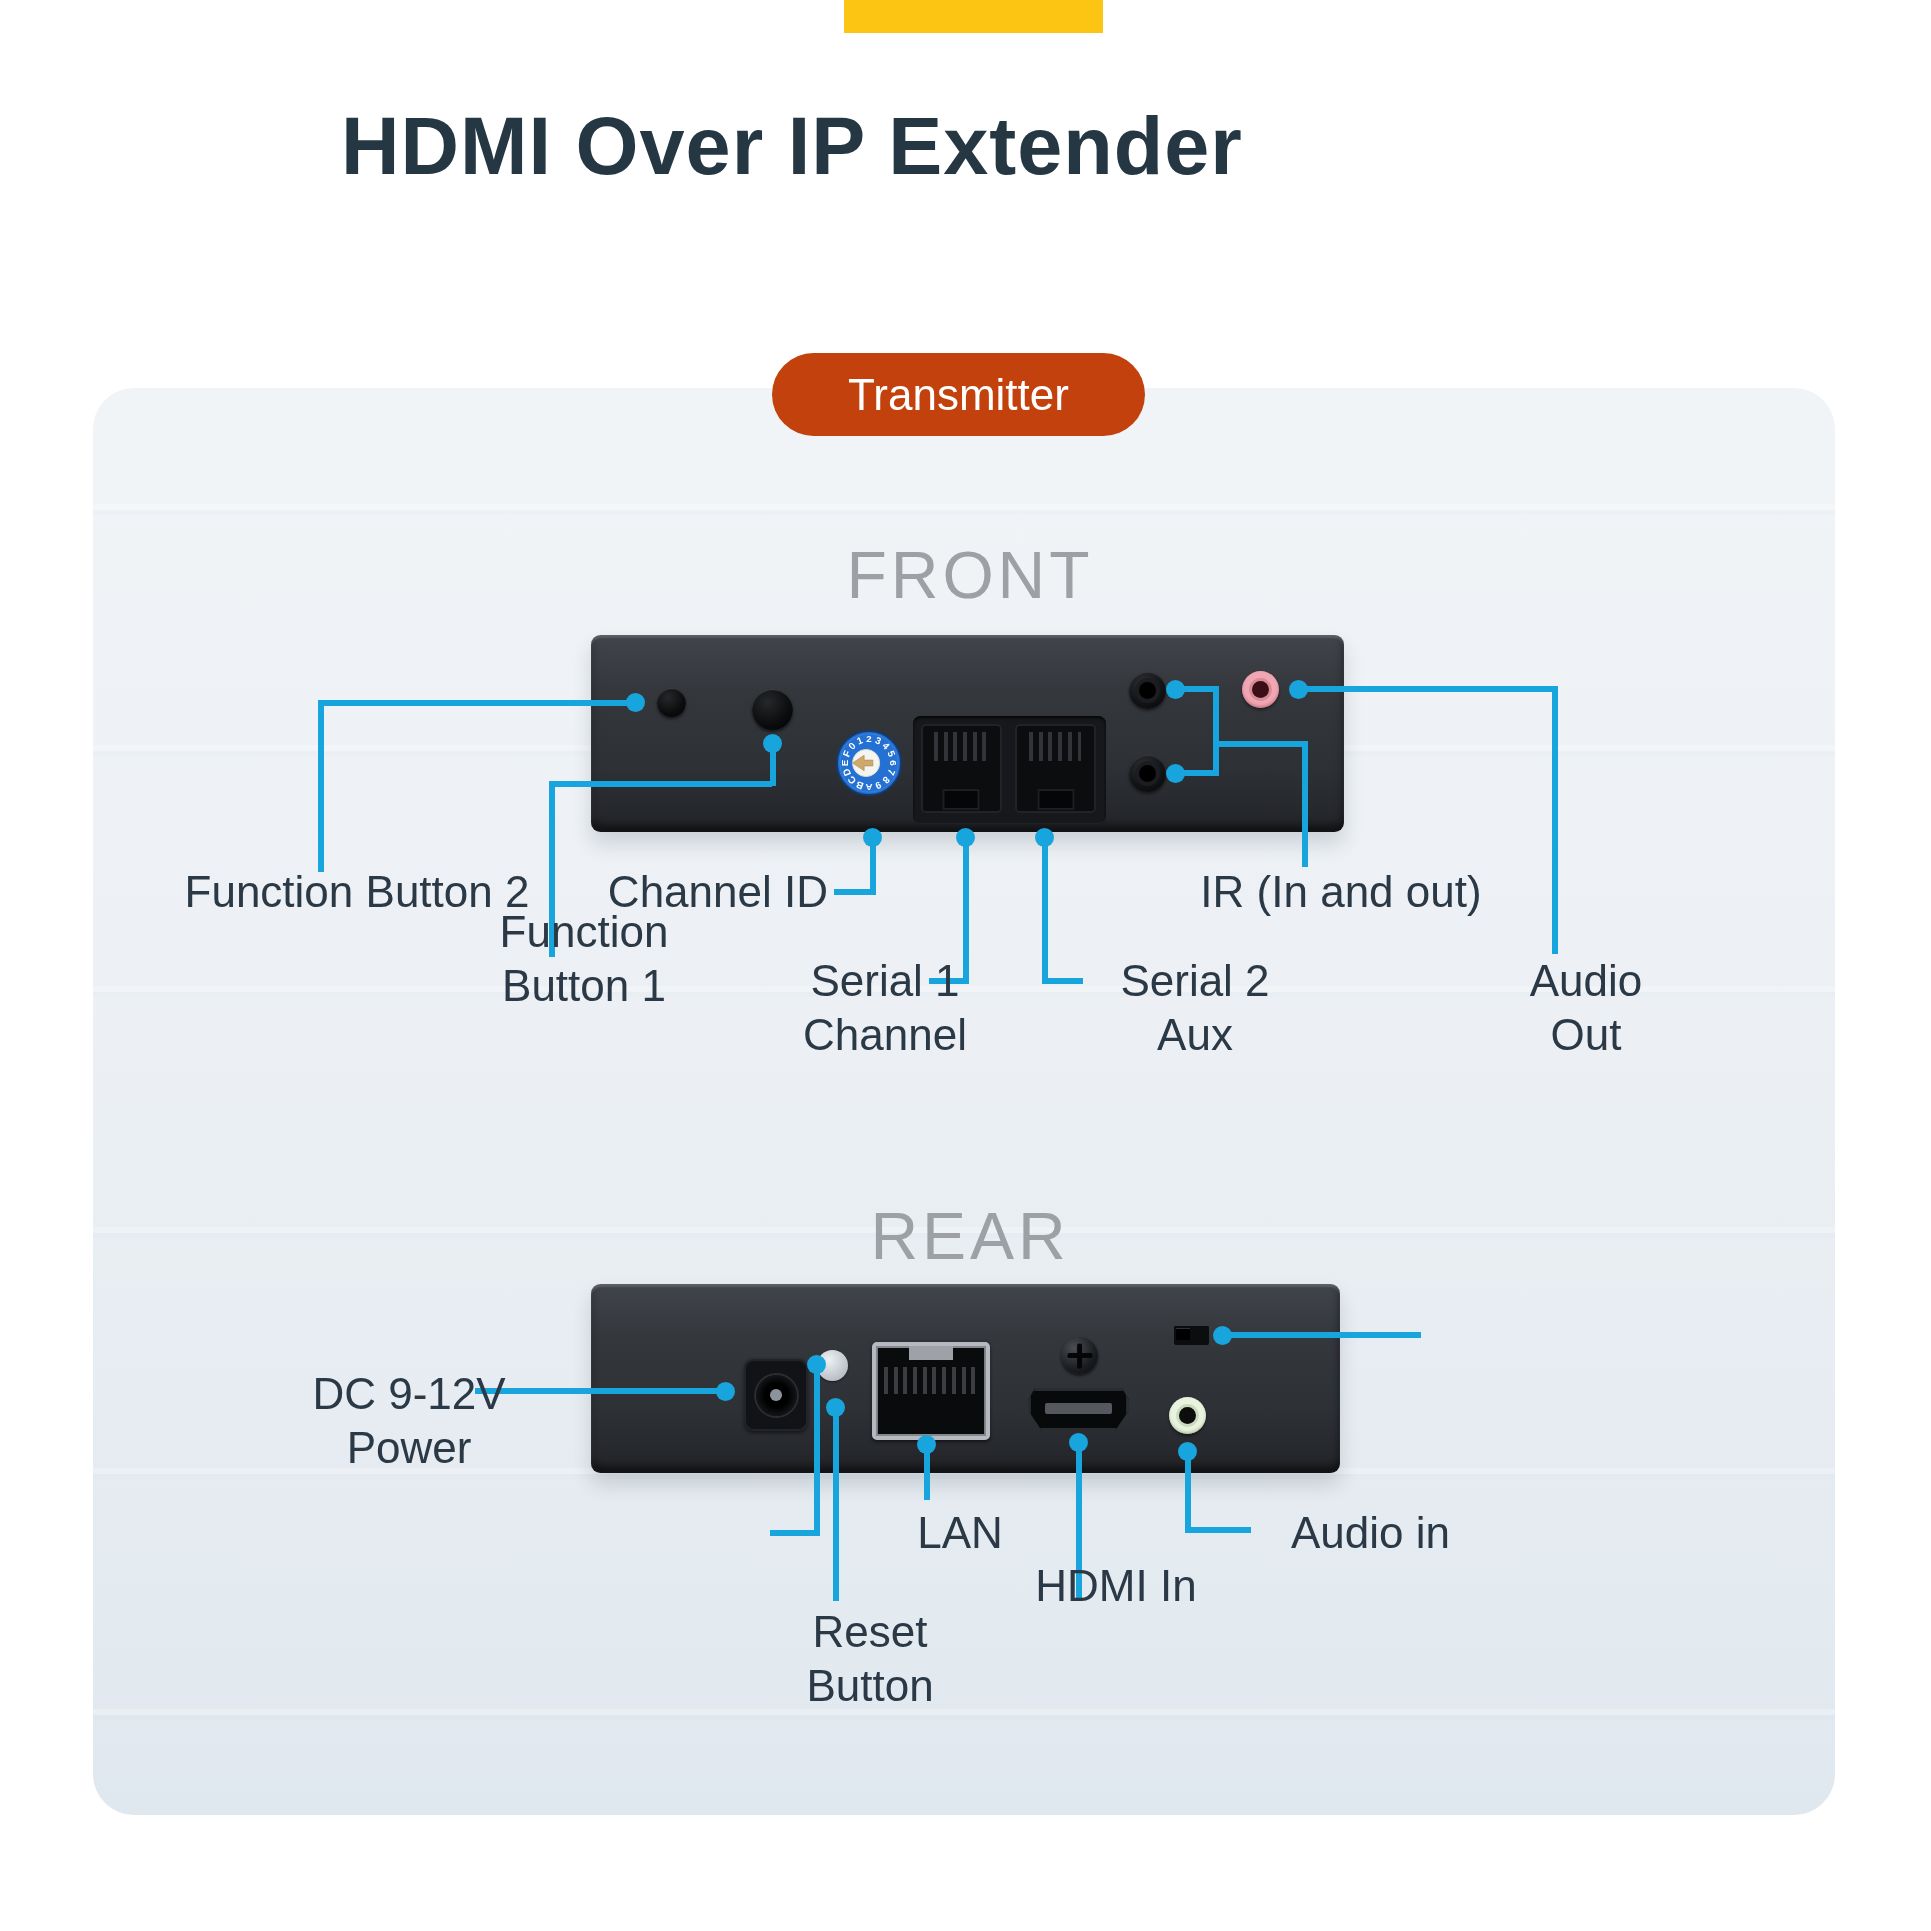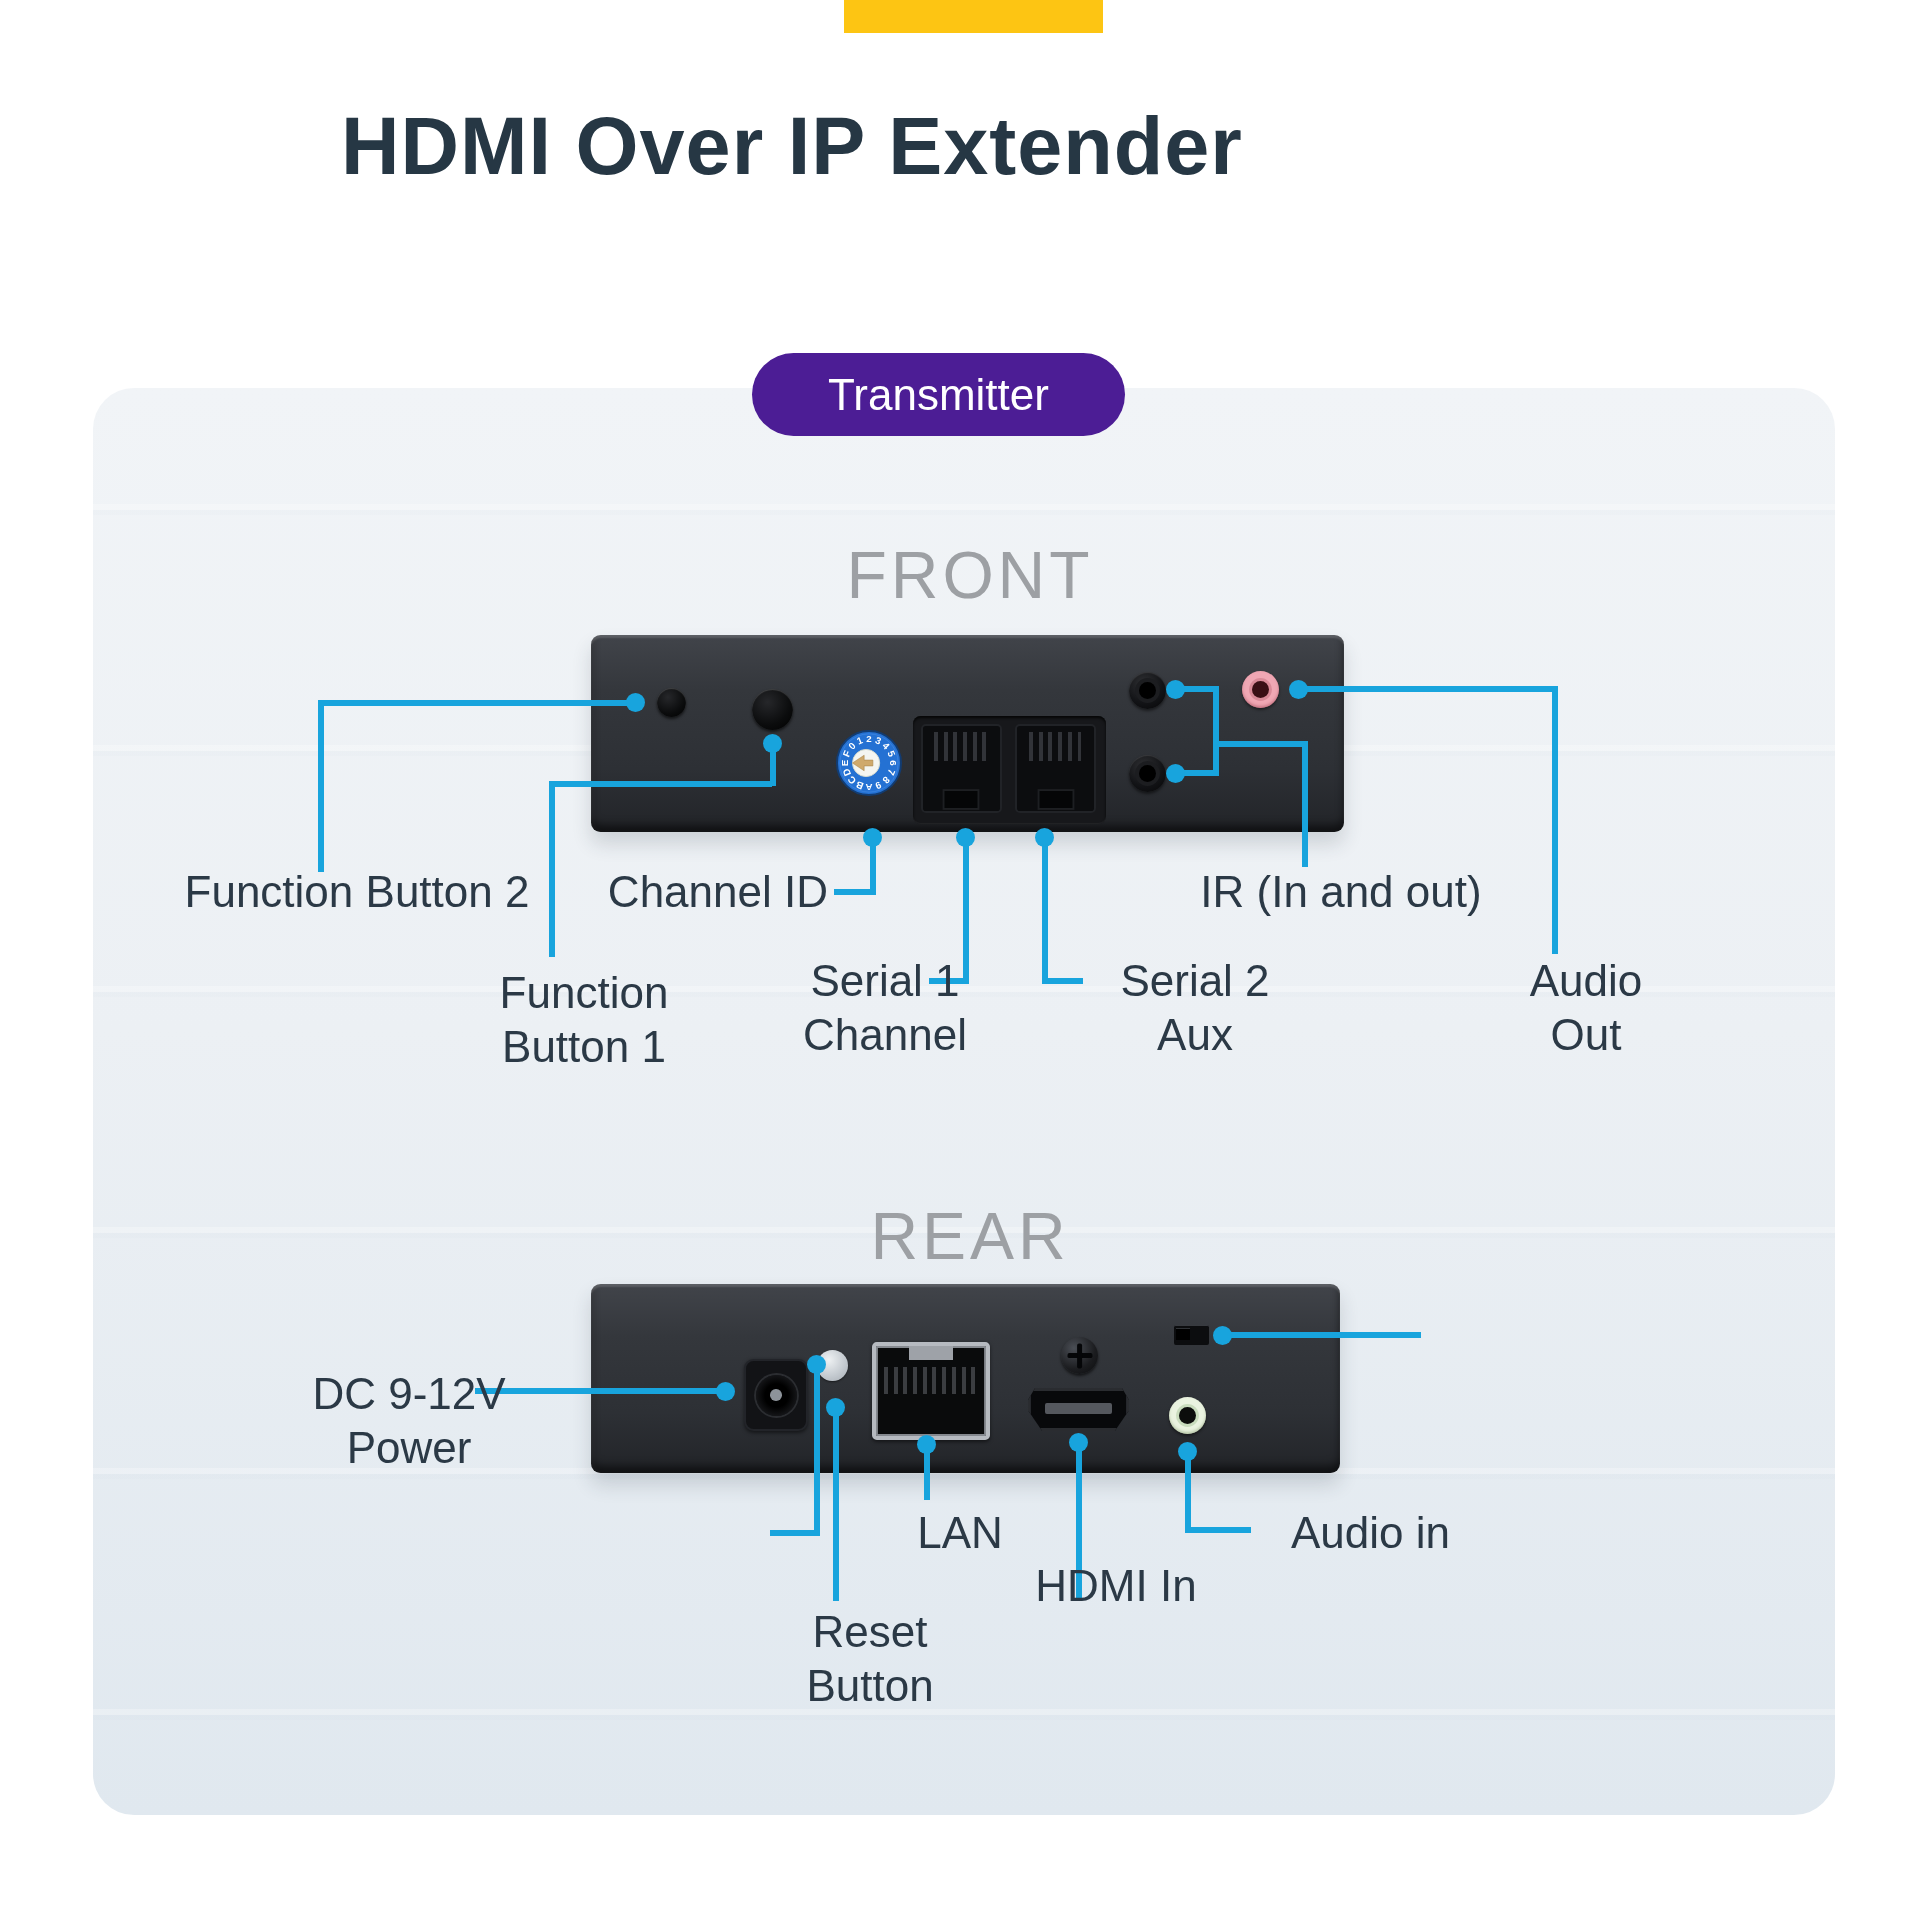--- a/index.html
+++ b/index.html
@@ -6,22 +6,22 @@
   .canvas{
     position:relative;width:1931px;height:1931px;background:#ffffff;overflow:hidden;
     font-family:"Liberation Sans", sans-serif;color:#2b3946;
   }
   .top-bar{position:absolute;left:844px;top:0;width:259px;height:33px;background:#fdc513;}
   .title{
     position:absolute;left:0;top:100px;width:1584px;text-align:center;
     font-size:81px;font-weight:700;color:#263744;letter-spacing:1px;
   }
   .pill{
-    position:absolute;left:752px;top:353px;width:373px;height:83px;border-radius:42px;
-    background:#4c1d95;display:flex;align-items:center;justify-content:center;
+    position:absolute;left:772px;top:353px;width:373px;height:83px;border-radius:42px;
+    background:#c2410c;display:flex;align-items:center;justify-content:center;
     font-size:44px;color:#ffffff;z-index:5;
   }
   .panel{
     position:absolute;left:93px;top:388px;width:1742px;height:1427px;border-radius:41px;
     background:linear-gradient(180deg,#f1f4f7 0%,#ecf0f4 45%,#e0e8ef 100%);
   }
   .panel::before{
     content:"";position:absolute;inset:0;border-radius:41px;opacity:.5;
     background:repeating-linear-gradient(180deg,
       rgba(255,255,255,.0) 0 116px, rgba(255,255,255,.55) 116px 122px,
@@ -179,21 +179,21 @@
   <div class="line-h" style="left:1213px;top:741px;width:95px;"></div>
   <div class="line-v" style="left:1302px;top:741px;height:126px;"></div>
 
   <div class="dot" style="left:1289px;top:680px;"></div>
   <div class="line-h" style="left:1299px;top:686px;width:259px;"></div>
   <div class="line-v" style="left:1552px;top:686px;height:268px;"></div>
 
   <div class="lbl center" style="left:325px;top:892px;">Function Button 2</div>
   <div class="lbl vcenter" style="right:1103px;top:892px;text-align:center;">Channel ID</div>
   <div class="lbl center" style="left:1309px;top:892px;">IR (In and out)</div>
-  <div class="lbl center" style="left:552px;top:1020px;">
+  <div class="lbl center" style="left:552px;top:959px;">
     <div>Function</div>
     <div>Button 1</div>
   </div>
   <div class="lbl center" style="left:853px;top:1008px;">
     <div>Serial 1</div>
     <div>Channel</div>
   </div>
   <div class="lbl center" style="left:1163px;top:1008px;">
     <div>Serial 2</div>
     <div>Aux</div>

